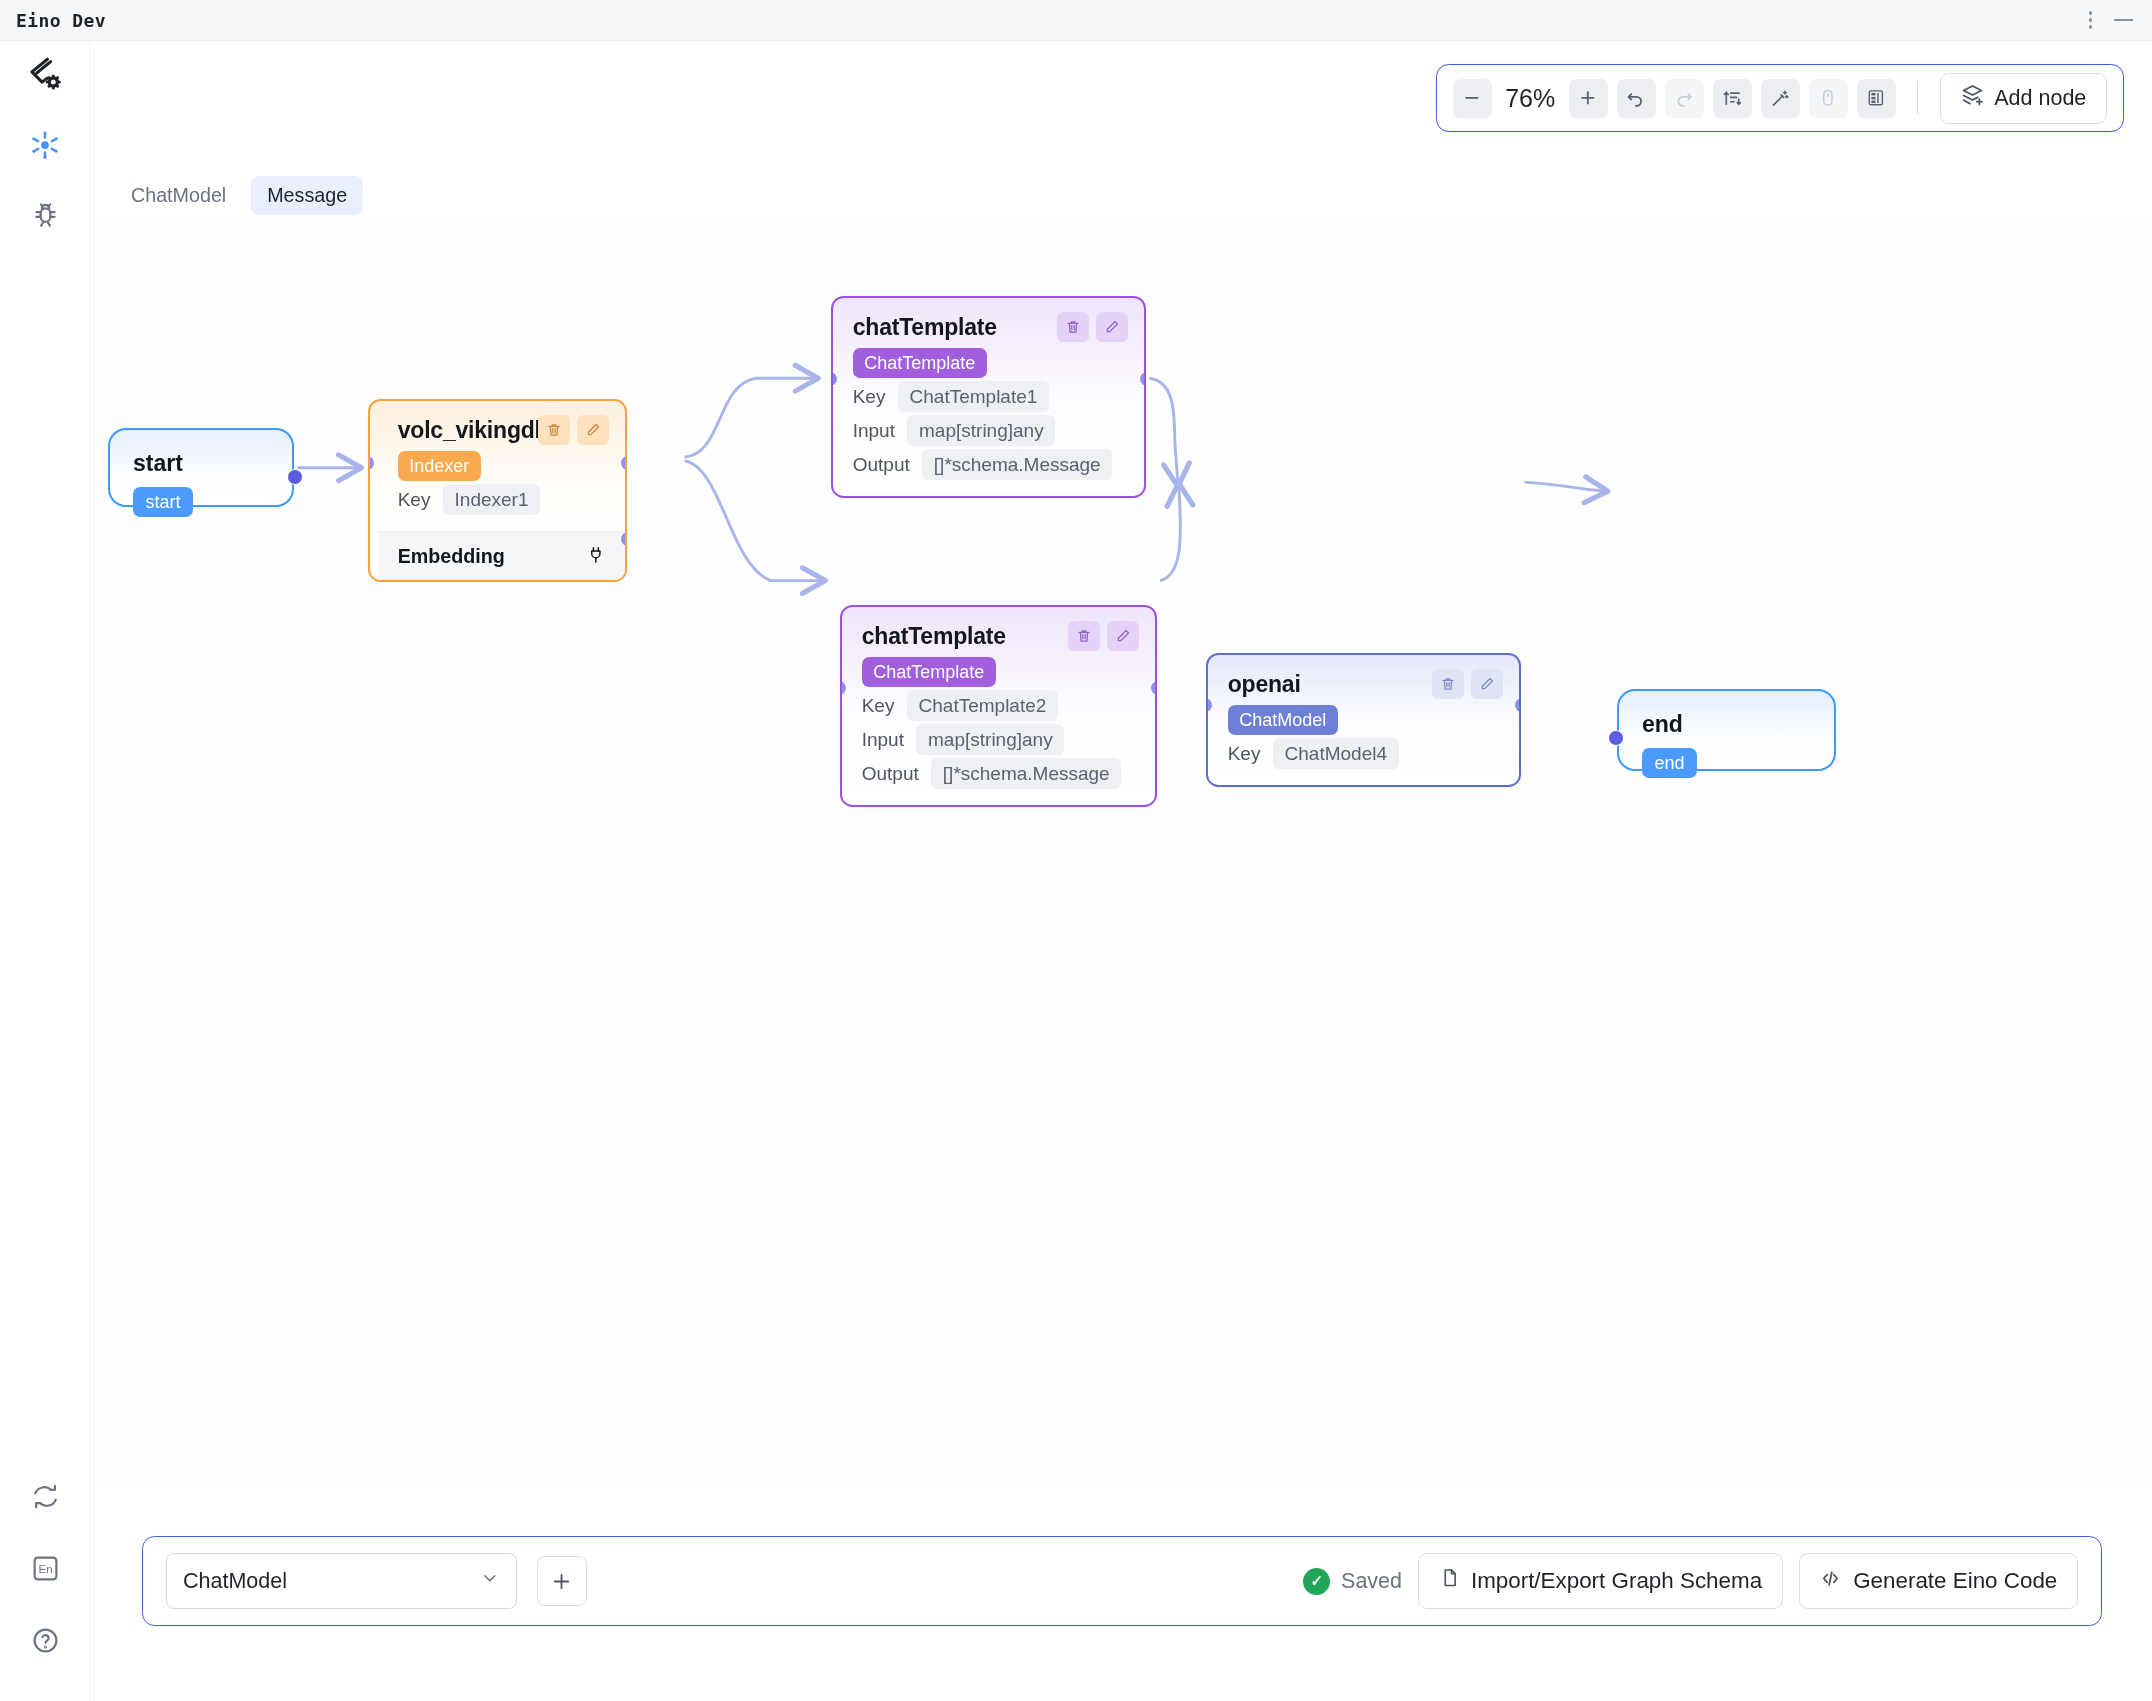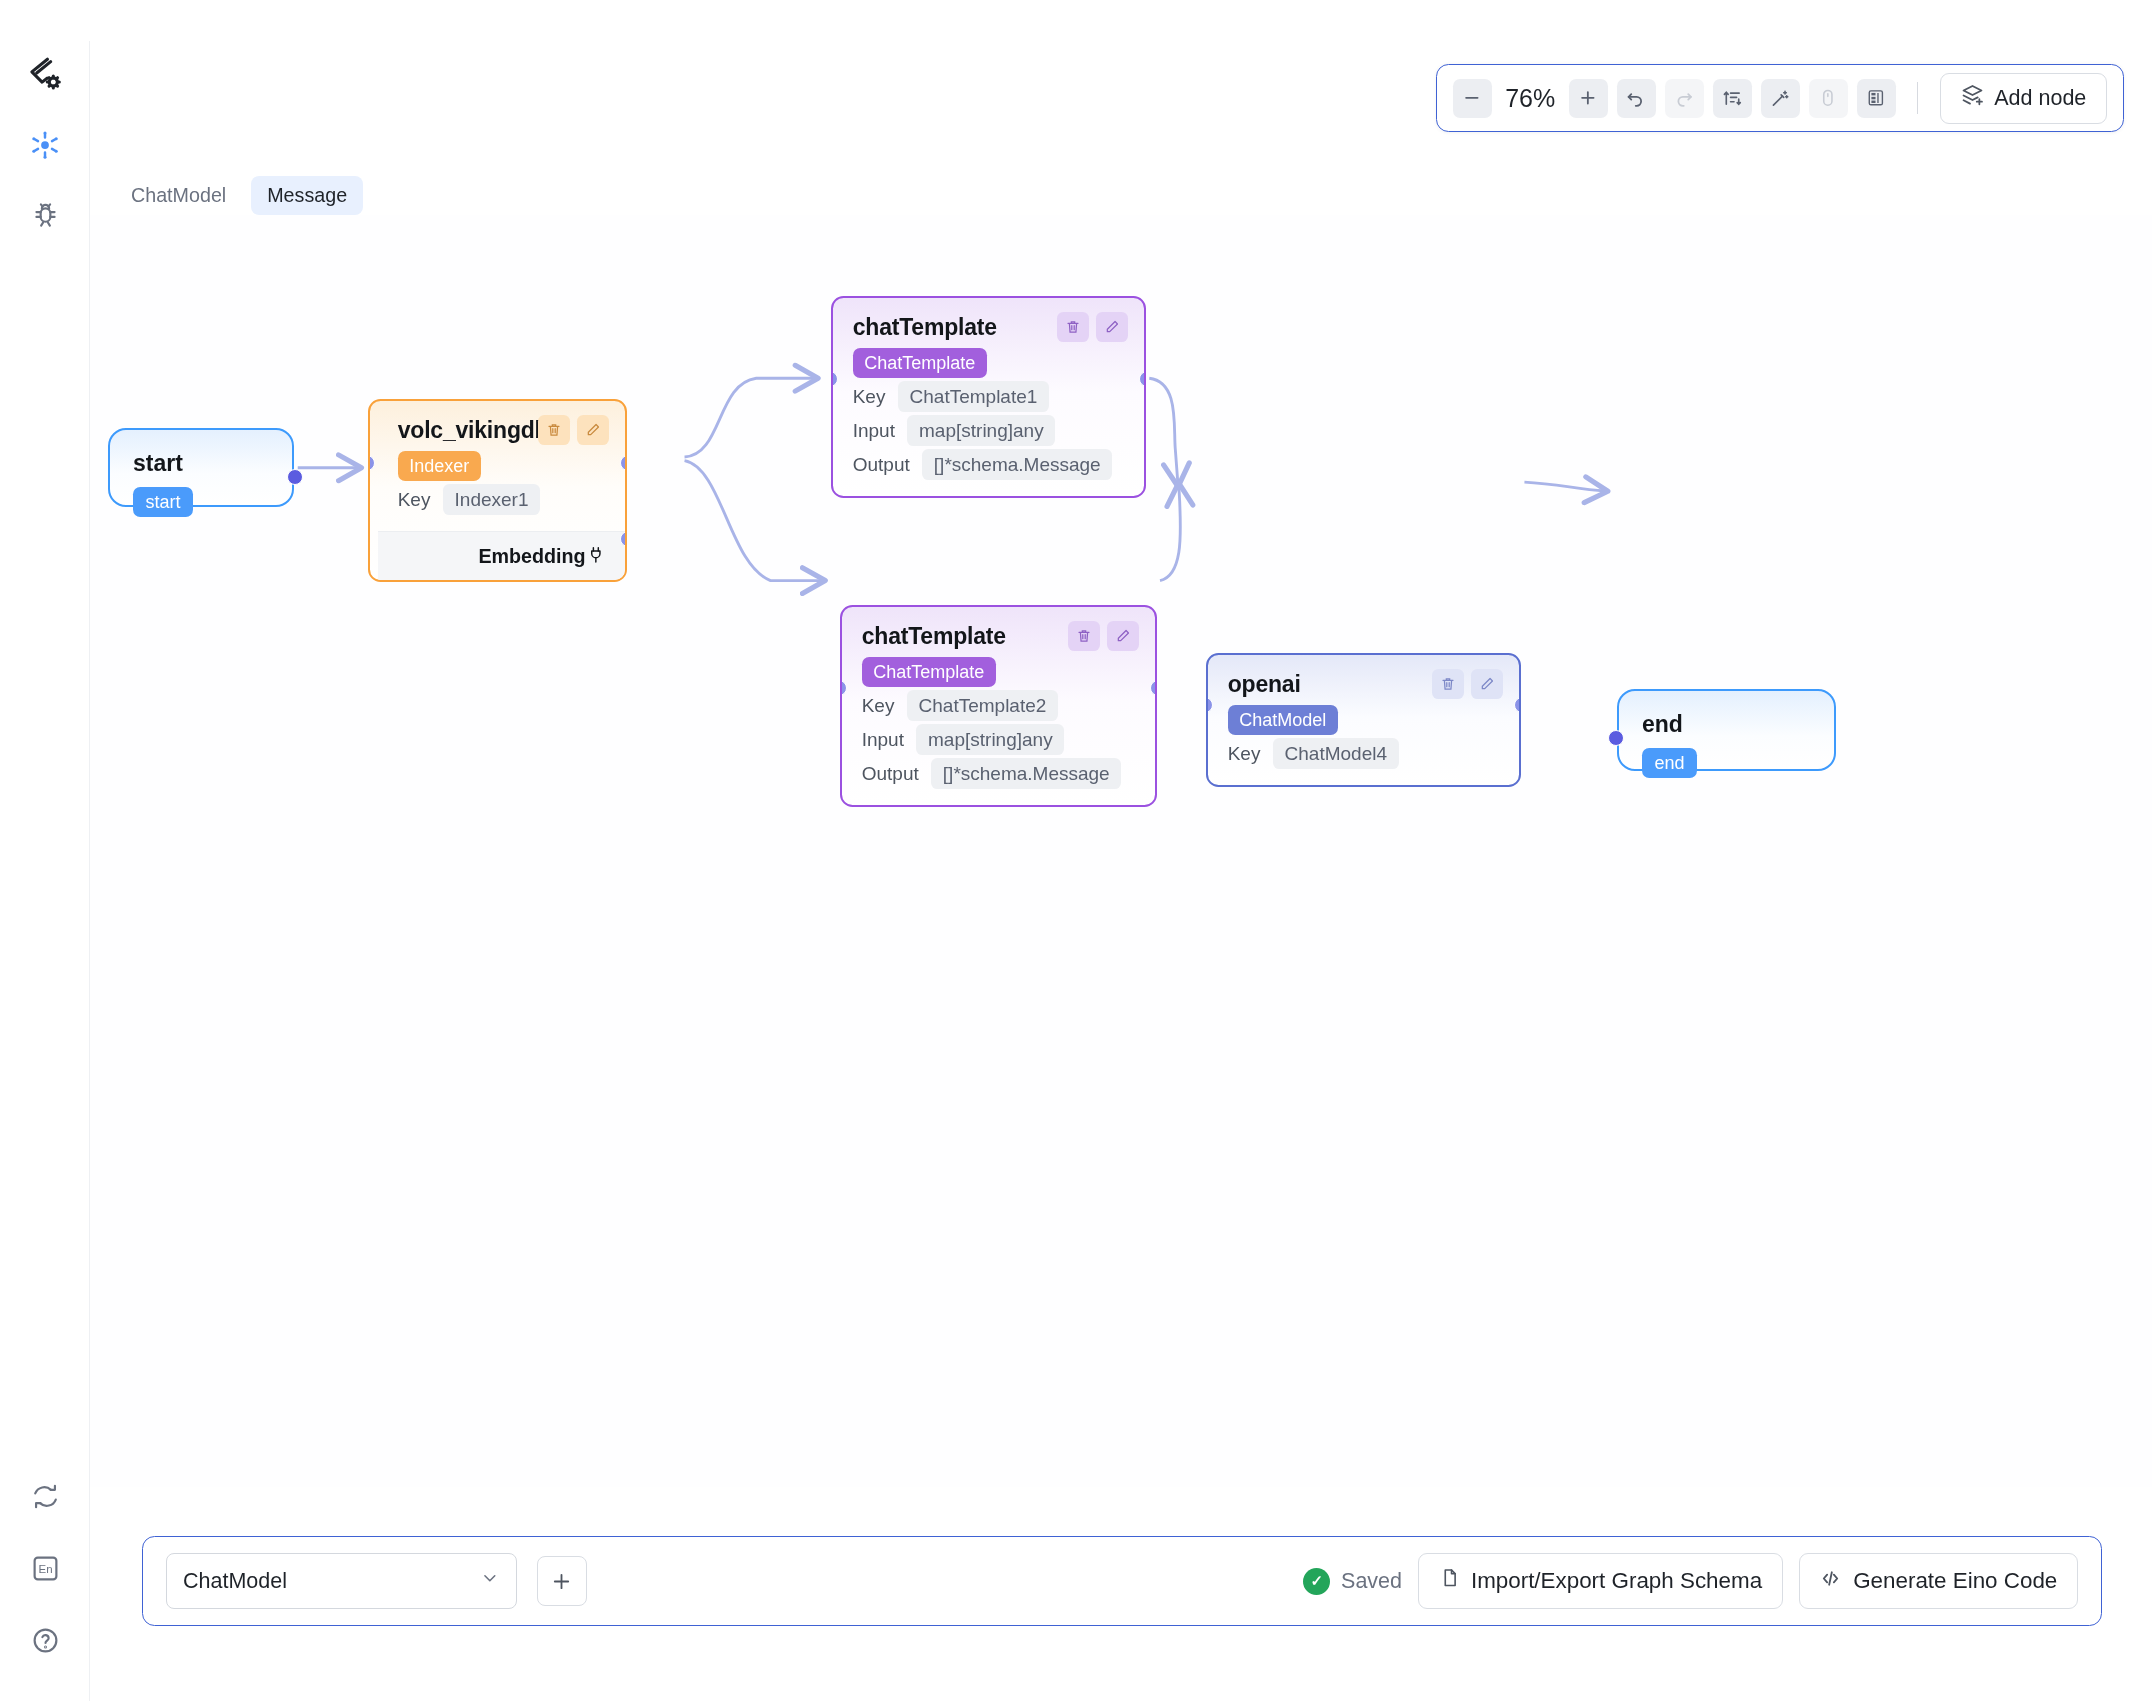--- a/index.html
+++ b/index.html
@@ -123,21 +123,21 @@
 
   .kv { display: flex; align-items: center; gap: 12.5px; margin-top: 3px; }
   .kv-label { font-size: 19px; color: #4e5560; min-width: 0; }
   .kv-val {
     font-size: 19px; color: #5a6170; background: #eef0f3;
     padding: 4.5px 11.6px; border-radius: 6.3px; white-space: nowrap;
   }
 
   .card-footer {
     border-top: 0.9px solid #eceef1; background: #f5f6f8;
-    padding: 12.5px 19.7px; display: flex; align-items: center; justify-content: flex-end;
+    padding: 12.5px 19.7px; display: flex; align-items: center; justify-content: space-between;
   }
   .footer-label { font-size: 19.7px; font-weight: 700; color: #13161a; }
 
   
   .port {
     position: absolute; width: 16px; height: 16px; border-radius: 50%;
     background: #8b93e8; border: 1.8px solid #ffffff; cursor: pointer;
   }
   .port.dark { background: #5b5ce0; }
 
@@ -168,20 +168,31 @@
     display: flex; align-items: center; gap: 10.7px; height: 56px; padding: 0 19.7px;
     border: 0.9px solid #d9dde3; border-radius: 9px; background: #fff;
     font-size: 22.4px; color: #1f2329; cursor: pointer; white-space: nowrap;
   }
 </style>
 </head>
 <body>
 
 <div id="app">
 
+  <div class="titlebar">
+    <div class="titlebar-title">Eino Dev</div>
+    <div class="titlebar-ctrls">
+      <div class="tb-dots">
+          <i></i>
+          <i></i>
+          <i></i>
+        </div>
+      <div class="tb-min"></div>
+    </div>
+  </div>
 
   <div class="rail">
     <div class="rail-top">
       <div class="rail-btn">
         <span>
           <svg width="39" height="39" viewBox="0 0 24 24" fill="none" stroke="#1f2329" stroke-width="1.9" stroke-linecap="round" stroke-linejoin="round">
             <path d="M13.2 2.6 3.6 10.4l6.3 6.3 3.1-2.4"></path>
             <path d="M15.2 4.1 6.6 11.1"></path>
             <circle cx="16.8" cy="16.6" r="2.5"></circle>
             <path d="M16.8 12.9v1.2M16.8 19.1v1.2M13.1 16.6h1.2M19.3 16.6h1.2M14.2 14 15 14.8M18.6 18.4l.8.8M19.4 14l-.8.8M15 18.4l-.8.8"></path>

